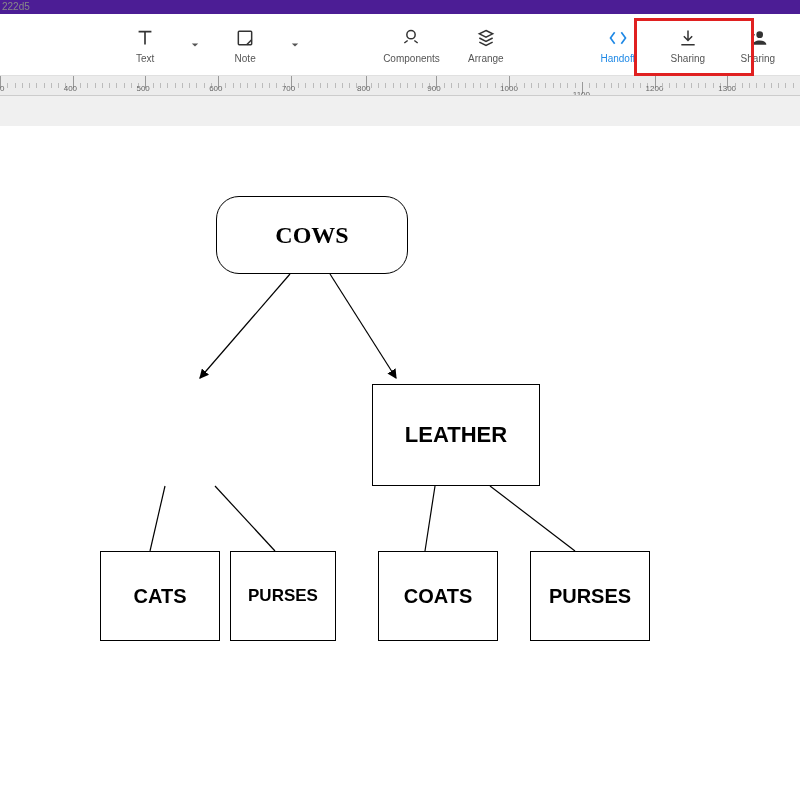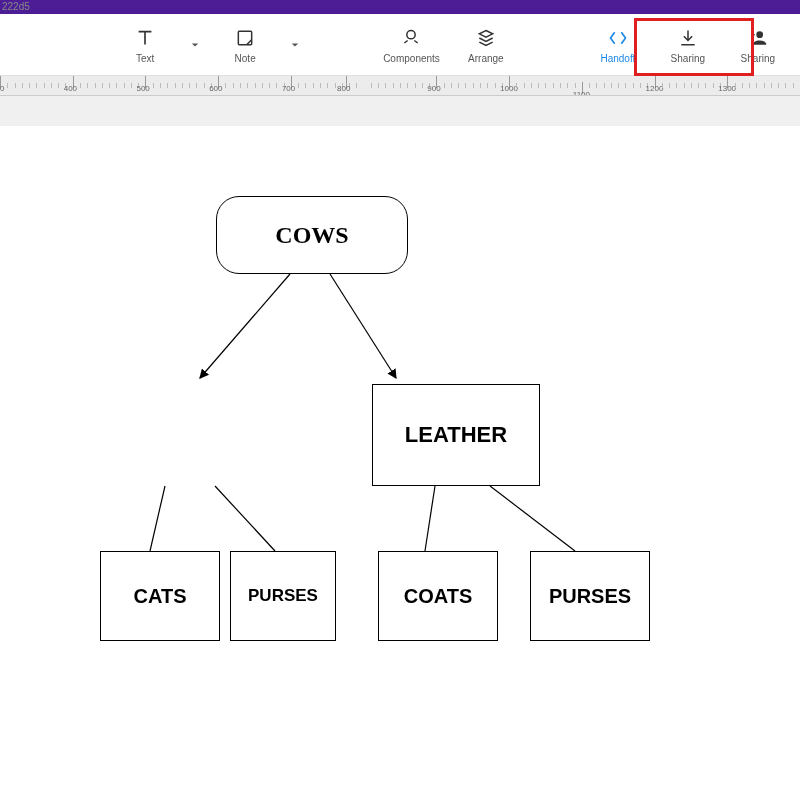--- a/index.html
+++ b/index.html
@@ -249,21 +249,21 @@
     </div>
     <div class="tick minor" style="left: 298.182px;"></div>
     <div class="tick minor" style="left: 305.455px;"></div>
     <div class="tick minor" style="left: 312.727px;"></div>
     <div class="tick minor" style="left: 320px;"></div>
     <div class="tick minor" style="left: 327.273px;"></div>
     <div class="tick minor" style="left: 334.545px;"></div>
     <div class="tick minor" style="left: 341.818px;"></div>
     <div class="tick minor" style="left: 349.091px;"></div>
     <div class="tick minor" style="left: 356.364px;"></div>
-    <div class="tick" style="left: 346px;">
+    <div class="tick" style="left: 366px;">
       <div class="num">800</div>
     </div>
     <div class="tick minor" style="left: 370.909px;"></div>
     <div class="tick minor" style="left: 378.182px;"></div>
     <div class="tick minor" style="left: 385.455px;"></div>
     <div class="tick minor" style="left: 392.727px;"></div>
     <div class="tick minor" style="left: 400px;"></div>
     <div class="tick minor" style="left: 407.273px;"></div>
     <div class="tick minor" style="left: 414.545px;"></div>
     <div class="tick minor" style="left: 421.818px;"></div>

